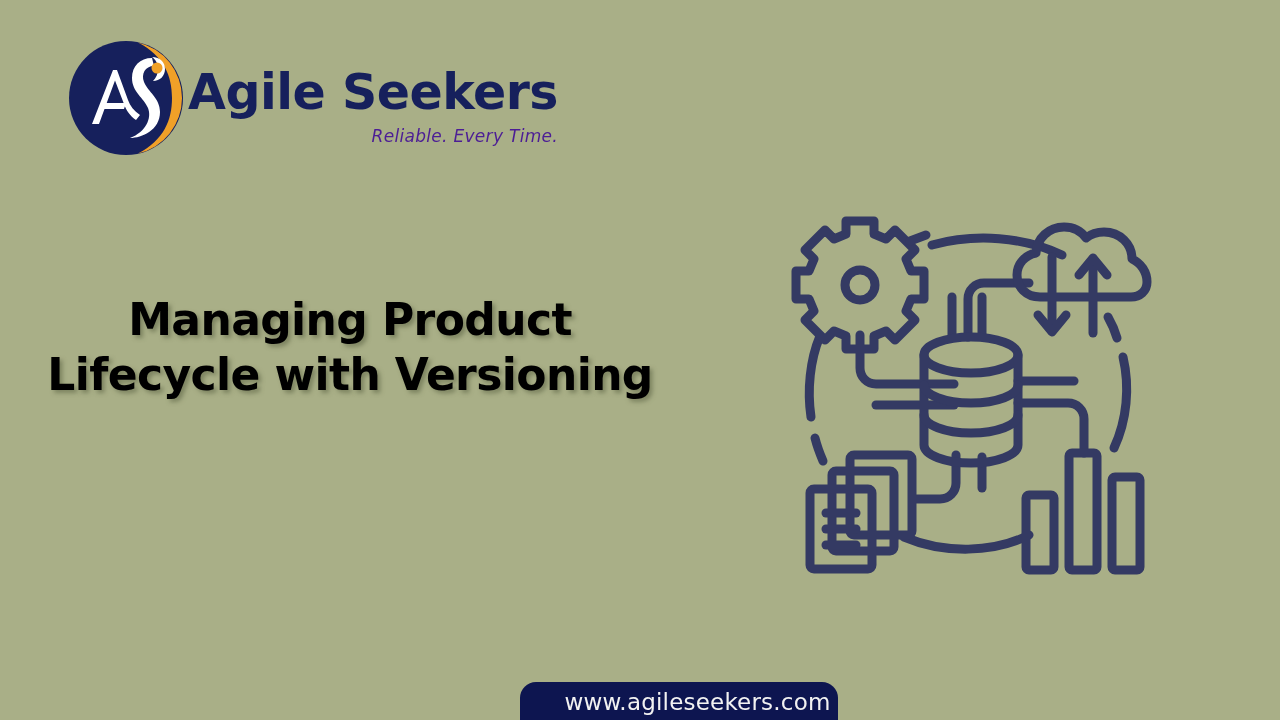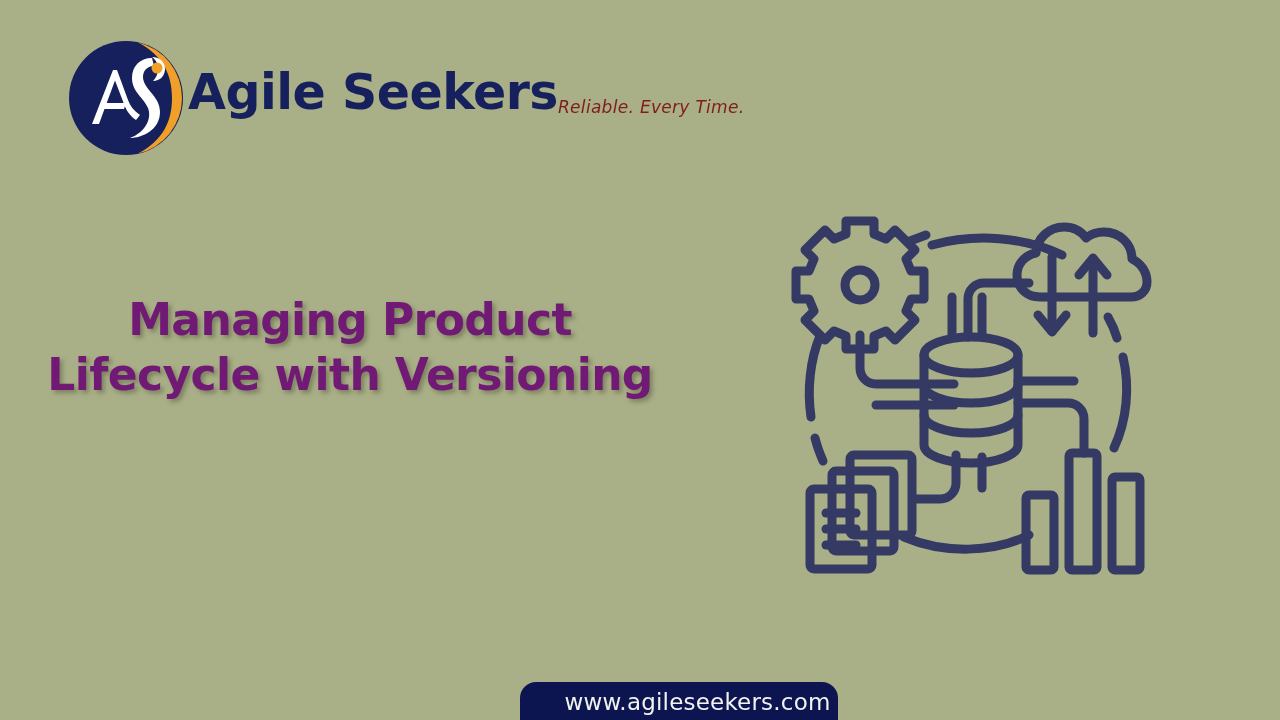--- a/index.html
+++ b/index.html
@@ -30,57 +30,57 @@
     width: 116px;
     height: 116px;
     flex: 0 0 116px;
     display: block;
   }
 
   .logo-text-wrap {
     margin-left: 4px;
     padding-top: 28px;
     display: flex;
-    flex-direction: row;
+    flex-direction: column;
     align-items: flex-end;
   }
 
   .brand-name {
     font-family: "DejaVu Sans", sans-serif;
     font-size: 49px;
     font-weight: 700;
     color: #16205c;
     letter-spacing: -0.5px;
     line-height: 1;
     white-space: nowrap;
   }
 
   .brand-tagline {
     font-family: "DejaVu Sans", sans-serif;
     font-size: 17px;
     font-style: italic;
     font-weight: 500;
-    color: #7f1d1d;
+    color: #4c1d95;
     letter-spacing: 0.3px;
     margin-top: 9px;
     white-space: nowrap;
   }
 
   
   .headline {
     position: absolute;
     left: 0px;
     top: 292px;
     width: 700px;
     text-align: center;
     font-family: "DejaVu Sans", sans-serif;
     font-size: 44px;
     font-weight: 700;
     line-height: 1.26;
-    color: #701a75;
+    color: #000000;
     letter-spacing: -0.6px;
     text-shadow: 3px 3px 4px rgba(90,96,66,0.55);
   }
   .headline .l { display:block; }
 
   
   .illustration {
     position: absolute;
     left: 786px;
     top: 205px;

